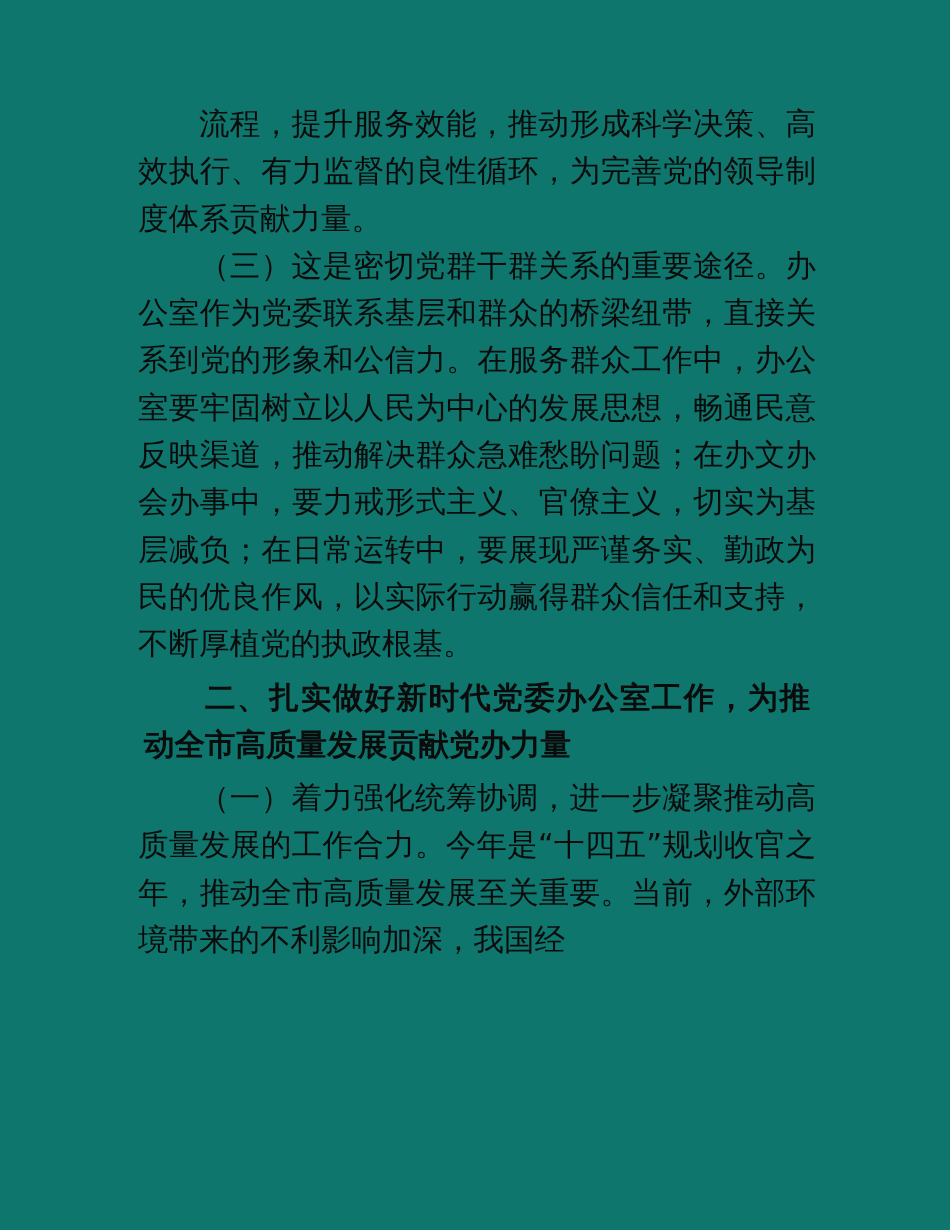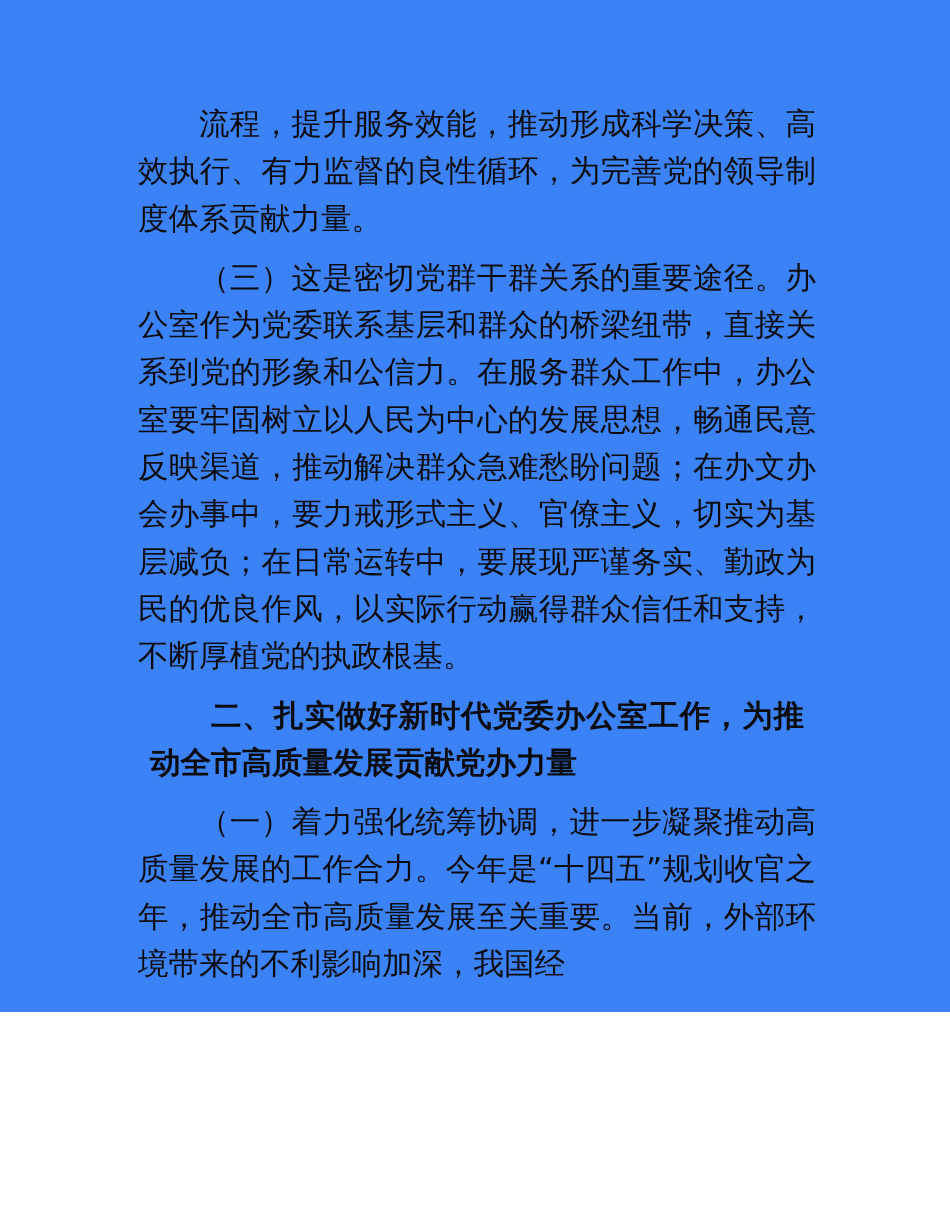--- a/index.html
+++ b/index.html
@@ -9,22 +9,22 @@
   }
   body {
     width: 950px;
     height: 1230px;
     overflow: hidden;
     font-family: "DejaVu Sans", "Liberation Sans", sans-serif;
   }
   .page {
     position: relative;
     width: 950px;
-    height: 1012px;
-    background: #3b82f6;
+    height: 1230px;
+    background: #0f766e;
     box-sizing: border-box;
   }
   .content {
     position: absolute;
     left: 138px;
     top: 100px;
     width: 678px;
   }
   .para {
     margin: 0;
@@ -34,24 +34,24 @@
     color: #0b0b0b;
     text-align: justify;
     text-justify: inter-ideograph;
     text-indent: 2em;
     letter-spacing: 0px;
     word-break: break-all;
     font-weight: 400;
     -webkit-font-smoothing: none;
   }
   .para + .para {
-    margin-top: 12px;
+    margin-top: 0px;
   }
   .heading {
-    margin: 12px;
+    margin: 6px;
     padding: 0;
     font-size: 30.5px;
     line-height: 47.3px;
     color: #0b0b0b;
     text-align: justify;
     text-justify: inter-ideograph;
     text-indent: 2em;
     font-weight: 700;
     word-break: break-all;
     -webkit-font-smoothing: none;

